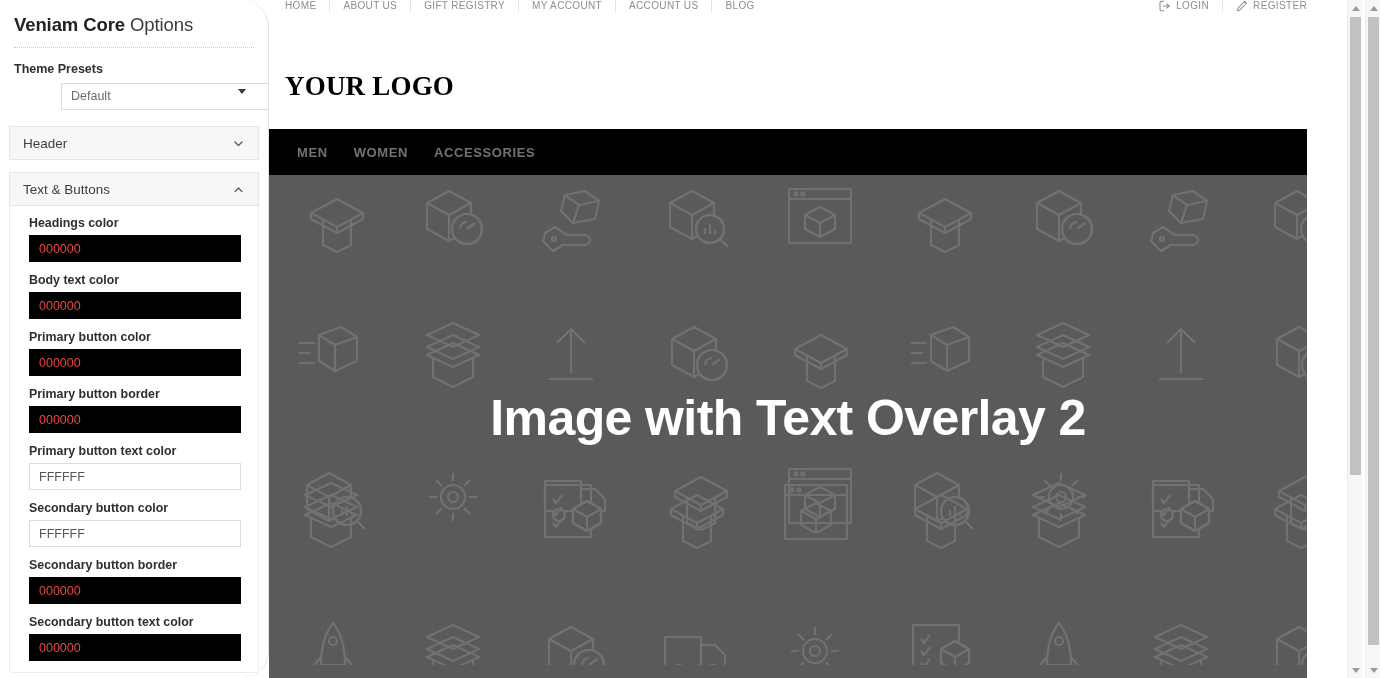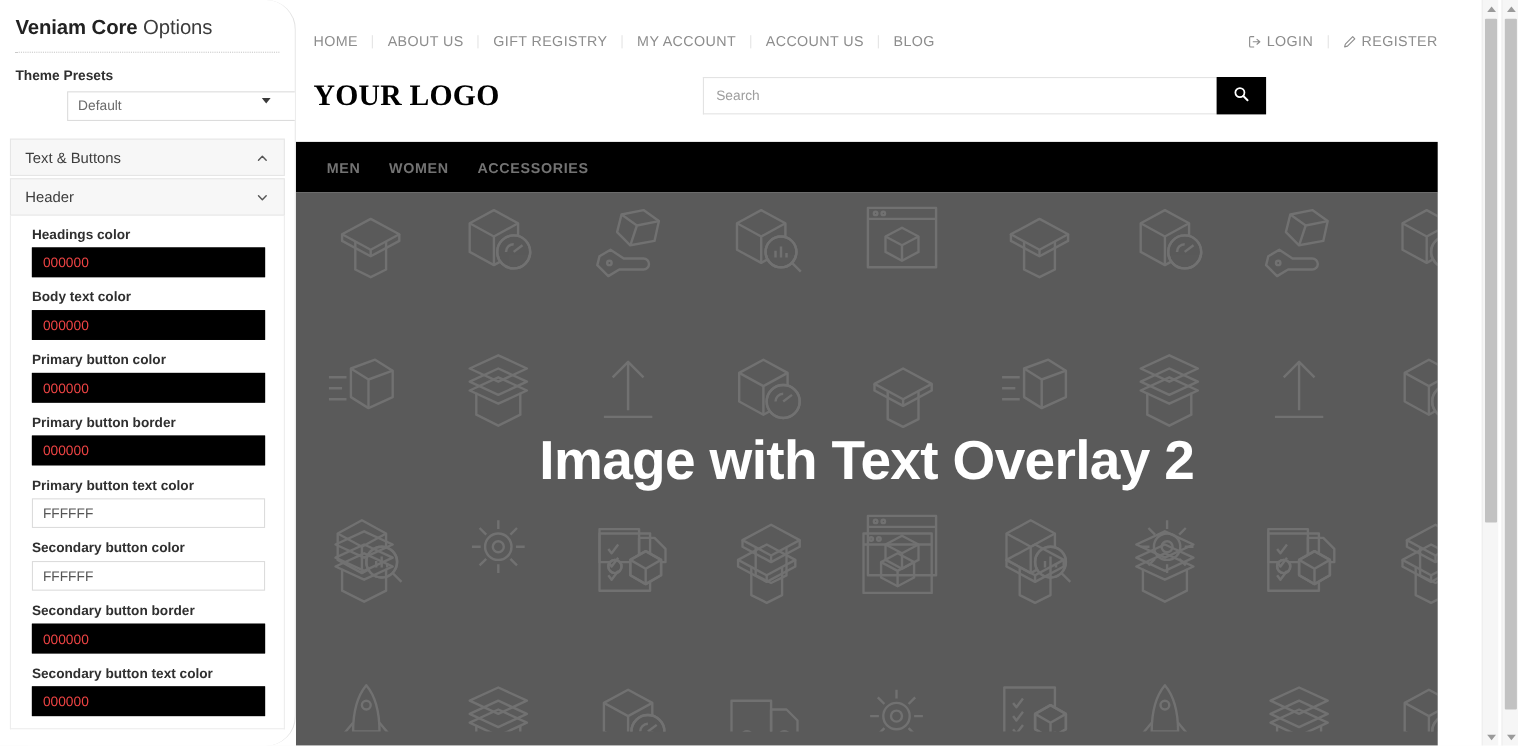--- a/index.html
+++ b/index.html
@@ -93,23 +93,23 @@
   
   #content {
     position: absolute; left: 269px; top: 0;
     width: 1082px; height: 678px;
     background: #ffffff; overflow: hidden;
   }
   .inner { position: relative; width: 1082px; }
 
   
   .topnav {
-    height: 44px; display: flex; align-items: flex-end;
+    height: 44px; display: flex; align-items: flex-start;
     padding: 0 14px 0 15px;
-    font-size: 13px; letter-spacing: .35px;
+    font-size: 10px; letter-spacing: .35px;
     color: #8d8d8d;
   }
   .topnav-left { display: flex; align-items: center; }
   .tn-item {
     padding: 0 13px; color: #8d8d8d; text-decoration: none;
     white-space: nowrap; line-height: 12px;
     border-right: 1px solid #e4e4e4;
     cursor: pointer;
   }
   .tn-item:first-child { padding-left: 1px; }
@@ -219,34 +219,34 @@
 
     <div class="sb-select-wrap">
       <select class="sb-select">
         <option>Default</option>
       </select>
       <span class="sb-caret"></span>
     </div>
 
     <div class="accordion">
 
+      <div class="acc-head">
+        <span class="acc-label">Header</span>
+        <span class="chev">
+          <svg width="13" height="13" viewBox="0 0 13 13">
+              <path d="M3 5 L6.5 8.6 L10 5" fill="none" stroke="#555" stroke-width="1.3" stroke-linecap="round" stroke-linejoin="round"></path>
+            </svg>
+        </span>
+      </div>
+
       <div class="acc-head" style="margin-top:12px;">
         <span class="acc-label">Text &amp; Buttons</span>
         <span class="chev">
           <svg width="13" height="13" viewBox="0 0 13 13">
               <path d="M3 8.6 L6.5 5 L10 8.6" fill="none" stroke="#555" stroke-width="1.3" stroke-linecap="round" stroke-linejoin="round"></path>
-            </svg>
-        </span>
-      </div>
-
-      <div class="acc-head">
-        <span class="acc-label">Header</span>
-        <span class="chev">
-          <svg width="13" height="13" viewBox="0 0 13 13">
-              <path d="M3 5 L6.5 8.6 L10 5" fill="none" stroke="#555" stroke-width="1.3" stroke-linecap="round" stroke-linejoin="round"></path>
             </svg>
         </span>
       </div>
 
       <div class="acc-body">
 
         <div class="fld">
           <div class="fld-label">Headings color</div>
           <input class="colorbox dark" value="000000" style="">
         </div>
@@ -318,31 +318,20 @@
                   <path d="M10.2 1.6 L12.4 3.8 L4.6 11.6 L1.6 12.4 L2.4 9.4 Z" fill="none" stroke="#8d8d8d" stroke-width="1.2" stroke-linejoin="round"></path>
                 </svg>
             </span>
             <span>REGISTER</span>
           </div>
         </div>
       </div>
 
       <div class="brandrow">
         <div class="logo">YOUR LOGO</div>
-        <div class="searchwrap">
-          <input class="searchinput" placeholder="Search" style="">
-          <button class="searchbtn">
-            <span>
-              <svg width="15" height="15" viewBox="0 0 16 16">
-                  <circle cx="6.6" cy="6.6" r="4.4" fill="none" stroke="#fff" stroke-width="1.7"></circle>
-                  <path d="M9.9 9.9 L14 14" stroke="#fff" stroke-width="1.9" stroke-linecap="round"></path>
-                </svg>
-            </span>
-          </button>
-        </div>
       </div>
 
       <div class="mainnav">
         <a class="mn-item">MEN</a>
         <a class="mn-item">WOMEN</a>
         <a class="mn-item">ACCESSORIES</a>
       </div>
 
       <div class="hero">
         <svg class="hero-pattern" viewBox="0 0 1038 490" preserveAspectRatio="xMidYMid slice">

